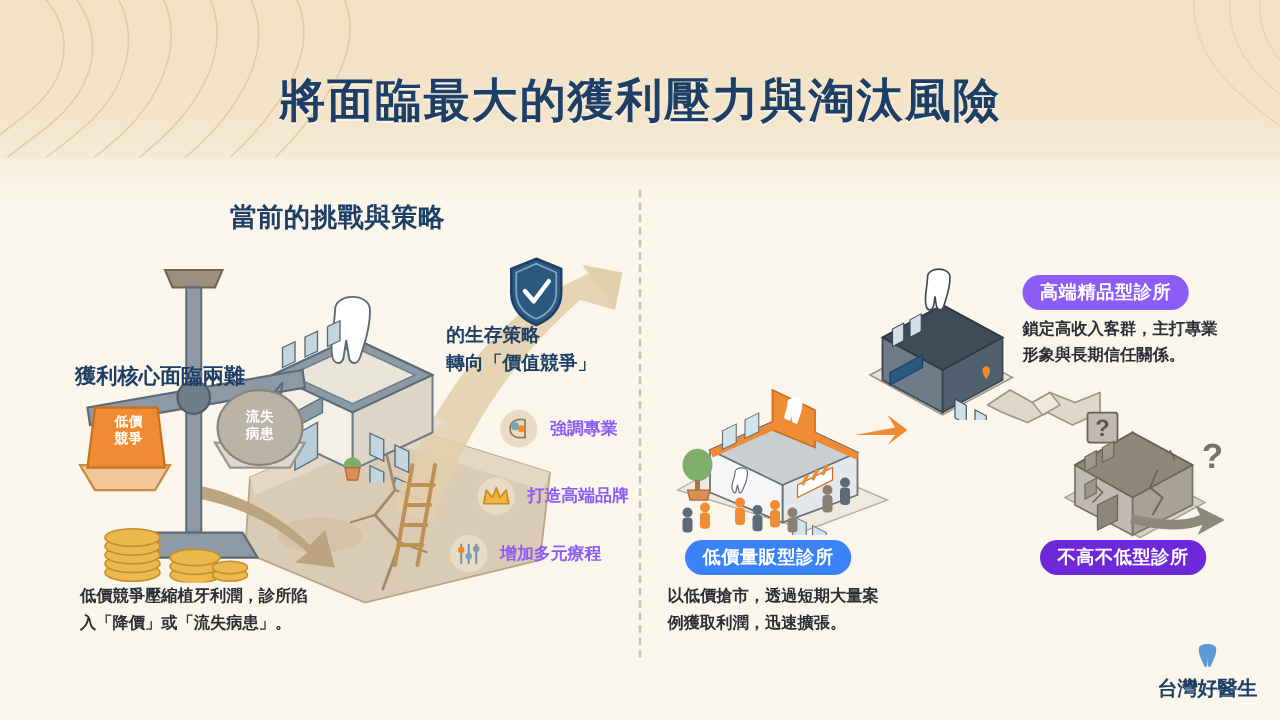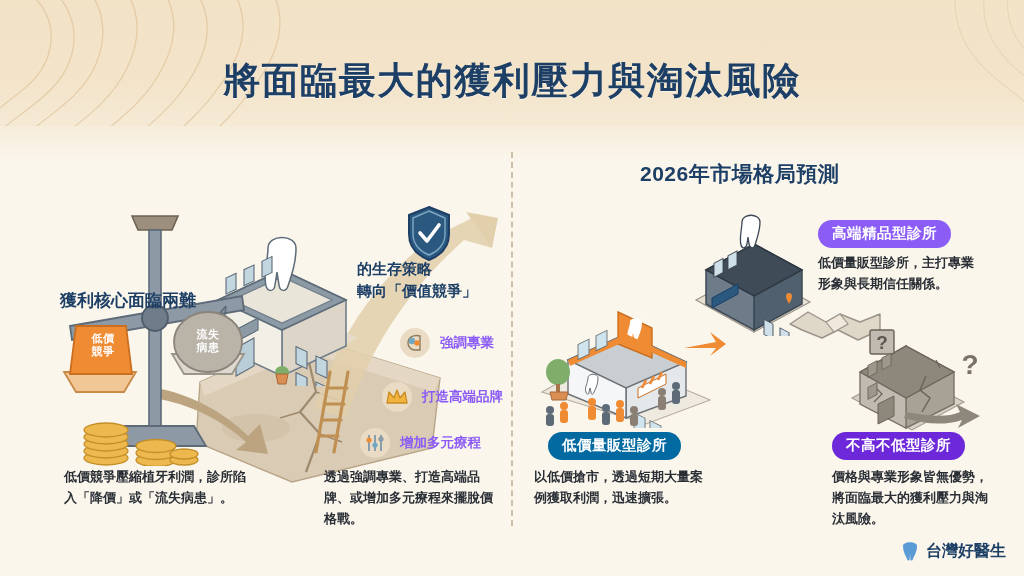--- a/index.html
+++ b/index.html
@@ -136,33 +136,34 @@
     justify-content: center;
     padding: 4px 14px 5px;
     border-radius: 16px;
     font-size: 14.5px;
     font-weight: 700;
     color: #ffffff;
     white-space: nowrap;
     letter-spacing: .5px;
   }
   .badge.navy  { background: #8b5cf6; }
-  .badge.orange{ background: #0369a1; }
+  .badge.orange{ background: #3b82f6; }
   .badge.grey  { background: #6d28d9; }
 
   
   .brand {
     position: absolute;
     right: 18px; bottom: 14px;
     display: flex;
     align-items: center;
     gap: 6px;
     font-size: 16px;
     font-weight: 700;
     color: #1d3f66;
+    flex-direction: column;
   }
 
   svg { display: block; }
 </style>
 </head>
 <body>
 
 <div class="poster">
 
   <div class="top-band">
@@ -183,21 +184,21 @@
         <path d="M330 6 C260 16 232 56 248 98 C262 136 310 150 332 188"></path>
         <path d="M330 -12 C246 0 206 50 224 100 C240 146 298 162 324 208"></path>
         <path d="M310 -22 C212 -6 174 48 198 106 C218 154 280 172 306 220"></path>
       </g>
     </svg>
   </div>
   <div class="band-fade"></div>
 
   <div class="page-title">將面臨最大的獲利壓力與淘汰風險</div>
 
-  <div class="col-head right">2026年市場格局預測</div>
+  <div class="col-head left">當前的挑戰與策略</div>
   <div class="divider"></div>
 
   <svg style="position:absolute;left:196px;top:330px" width="310" height="160" viewBox="0 0 310 160">
     <path d="M4 52 L108 6 L244 48 L236 118 L96 152 L0 112 Z" fill="#d9cbb4" stroke="#b9a488" stroke-width="1.4"></path>
     <path d="M4 52 L108 6 L244 48 L238 62 L110 22 L8 66 Z" fill="#e4d8c4"></path>
     <path d="M112 28 L120 62 L104 82 L124 104 L110 142" stroke="#9e8a6e" stroke-width="2.2" fill="none"></path>
     <path d="M120 62 L142 70 M104 82 L84 88 M124 104 L146 112" stroke="#9e8a6e" stroke-width="1.6" fill="none"></path>
     <path d="M188 56 L196 86 L180 108" stroke="#a89madd" stroke-width="1.7" fill="none"></path>
     <ellipse cx="60" cy="98" rx="34" ry="14" fill="#cbbb9f" opacity=".5"></ellipse>
   </svg>
@@ -351,21 +352,20 @@
 
   <div class="strategy-item" style="left:382px; top:382px;">
     <span class="strat-icon">
       <svg width="24" height="20" viewBox="0 0 24 20">
         <path d="M2 16 L4 5 L9 11 L12 3 L15 11 L20 5 L22 16 Z" fill="#f0b43f" stroke="#c98a1f" stroke-width="1.3" stroke-linejoin="round"></path>
       </svg>
     </span>
     <span>打造高端品牌</span>
   </div>
 
-  <div class="body-note" style="left:324px; top:466px; width:180px;">透過強調專業、打造高端品牌、或增加多元療程來擺脫價格戰。</div>
 
   <svg style="position:absolute;left:690px;top:208px" width="126" height="128" viewBox="0 0 126 128">
     <path d="M6 92 L62 62 L120 94 L64 124 Z" fill="#e9e2d3" stroke="#9b948a" stroke-width="1.2"></path>
     <path d="M64 36 L112 62 L112 96 L64 122 Z" fill="#51606e" stroke="#3c4854" stroke-width="1.5"></path>
     <path d="M16 62 L64 36 L64 122 L16 96 Z" fill="#6e7c8a" stroke="#3c4854" stroke-width="1.5"></path>
     <path d="M16 62 L64 36 L112 62 L64 88 Z" fill="#3f4c58" stroke="#2d3842" stroke-width="1.5"></path>
 
     <path d="M52 14 C52 5 70 5 70 14 C70 23 67 30 65 37 C64 41 60 41 59 36 L58 29 L57 36
              C56 41 52 41 51 37 C49 30 52 21 52 14 Z" fill="#ffffff" stroke="#3c4854" stroke-width="1.3"></path>
 
@@ -461,27 +461,26 @@
       <rect x="20" y="60" width="9" height="12" transform="skewY(-28)"></rect>
       <rect x="34" y="60" width="9" height="12" transform="skewY(-28)"></rect>
       <rect x="20" y="82" width="9" height="12" transform="skewY(-28)"></rect>
     </g>
     <path d="M30 88 L46 80 L46 100 L30 108 Z" fill="#8e887c" stroke="#6a6458" stroke-width="1"></path>
 
     <path d="M58 96 C82 100 98 102 112 96 L108 88 L132 100 L110 112 L114 104 C96 110 76 108 56 102 Z" fill="#8e887c"></path>
   </svg>
 
   <div class="badge navy" style="left:818px; top:220px;">高端精品型診所</div>
-  <div class="body-note" style="left:818px; top:252px; width:156px;">低價量販型診所，主打專業形象與長期信任關係。</div>
+  <div class="body-note" style="left:818px; top:252px; width:156px;">鎖定高收入客群，主打專業形象與長期信任關係。</div>
 
   <div class="badge orange" style="left:548px; top:432px;">低價量販型診所</div>
   <div class="body-note" style="left:534px; top:466px; width:176px;">以低價搶市，透過短期大量案例獲取利潤，迅速擴張。</div>
 
   <div class="badge grey" style="left:832px; top:432px;">不高不低型診所</div>
-  <div class="body-note" style="left:832px; top:466px; width:168px;">價格與專業形象皆無優勢，將面臨最大的獲利壓力與淘汰風險。</div>
 
   <div class="brand">
     <svg width="20" height="22" viewBox="0 0 20 22">
       <path d="M3 6 C3 1 17 1 17 6 C17 12 14 16 13 19 C12.4 21 10.6 21 10.3 19 L10 14 L9.7 19
                C9.4 21 7.6 21 7 19 C6 16 3 12 3 6 Z" fill="#5b9bd5"></path>
     </svg>
     <span>台灣好醫生</span>
   </div>
 
 </div>

